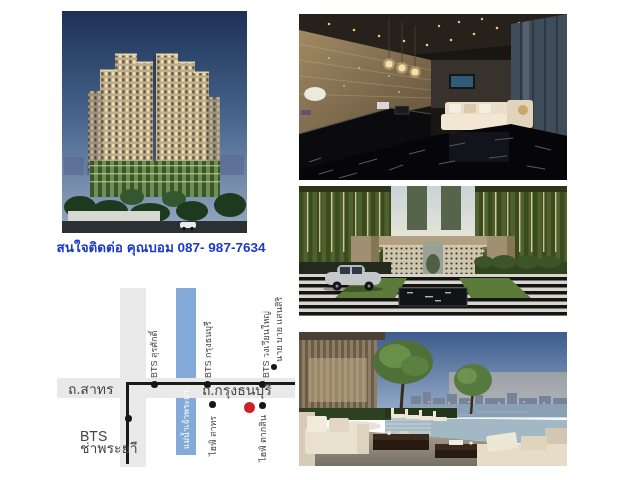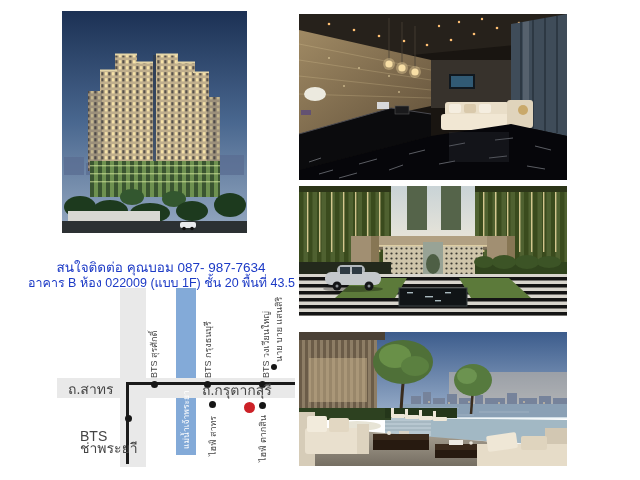--- a/index.html
+++ b/index.html
@@ -5,21 +5,21 @@
   html,body{margin:0;padding:0;}
   body{
     width:640px;height:480px;position:relative;overflow:hidden;
     background:#ffffff;
     font-family:"Liberation Sans","DejaVu Sans",sans-serif;
   }
   .photo{position:absolute;display:block;}
   
   .contact{
     position:absolute;left:28px;top:240px;width:266px;
-    text-align:center;color:#1c3ac6;font-weight:normal;margin-top:20px;
+    text-align:center;color:#1c3ac6;font-weight:bold;
   }
   .contact .l1{font-size:13.5px;line-height:16px;white-space:nowrap;}
   .contact .l2{font-size:12.5px;line-height:15px;white-space:nowrap;}
   
   .map-el{position:absolute;}
   .road{background:#e9e9e9;}
   .river{background:#83aad8;}
   .rail{background:#1a1a1a;}
   .dot{position:absolute;border-radius:50%;background:#161616;}
   .dot.red{background:#cc2127;}
@@ -100,21 +100,20 @@
   <rect x="0" y="210" width="185" height="12" fill="#2c3133"></rect>
   <g>
     <rect x="118" y="211" width="16" height="6" rx="2" fill="#e9ebee"></rect>
     <circle cx="122" cy="217.5" r="1.8" fill="#111111"></circle>
       <circle cx="130" cy="217.5" r="1.8" fill="#111111"></circle>
   </g>
 </svg>
 
 <div class="contact">
   <div class="l1">สนใจติดต่อ คุณบอม 087- 987-7634</div>
-  <div class="l2">อาคาร B ห้อง 022009 (แบบ 1F) ชั้น 20 พื้นที่ 43.5</div>
 </div>
 
 <div>
 
   <div class="map-el road" style="left:120px;top:288px;width:26px;height:179px"></div>
   <div class="map-el river" style="left:176px;top:288px;width:20px;height:167px"></div>
   <div class="map-el road" style="left:57px;top:378px;width:238px;height:20px"></div>
 
   <div class="map-el rail" style="left:126px;top:382px;width:169px;height:3px"></div>
   <div class="map-el rail" style="left:126px;top:382px;width:3px;height:82px"></div>
@@ -123,21 +122,21 @@
   <div class="dot" style="left:203.5px;top:380.5px;width:7px;height:7px"></div>
   <div class="dot" style="left:258.5px;top:380.5px;width:7px;height:7px"></div>
   <div class="dot" style="left:124.5px;top:414.5px;width:7px;height:7px"></div>
 
   <div class="dot" style="left:271px;top:364px;width:6px;height:6px"></div>
   <div class="dot" style="left:208.5px;top:400.5px;width:7px;height:7px"></div>
   <div class="dot" style="left:258.5px;top:401.5px;width:7px;height:7px"></div>
   <div class="dot red" style="left:243.5px;top:401.5px;width:11px;height:11px"></div>
 
   <div class="mlabel" style="left:68px;top:384px">ถ.สาทร</div>
-  <div class="mlabel" style="left:202px;top:385px">ถ.กรุตากสุรี</div>
+  <div class="mlabel" style="left:202px;top:385px">ถ.กรุงธนบุรี</div>
   <div class="mlabel" style="left:80px;top:431px">
     <div>BTS</div>
     <div>ช่าพระยาี</div>
   </div>
 
   <div class="vlabel" style="left:149px;top:378px">BTS สุรศักดิ์</div>
   <div class="vlabel" style="left:203px;top:378px">BTS กรุงธนบุรี</div>
   <div class="vlabel" style="left:261px;top:378px">BTS วงเวียนใหญ่</div>
   <div class="vlabel" style="left:274px;top:362px">นาย บาย แสนสิริ</div>
   <div class="vlabel onriver" style="left:181px;top:449px">แม่น้ำเจ้าพระยา</div>

